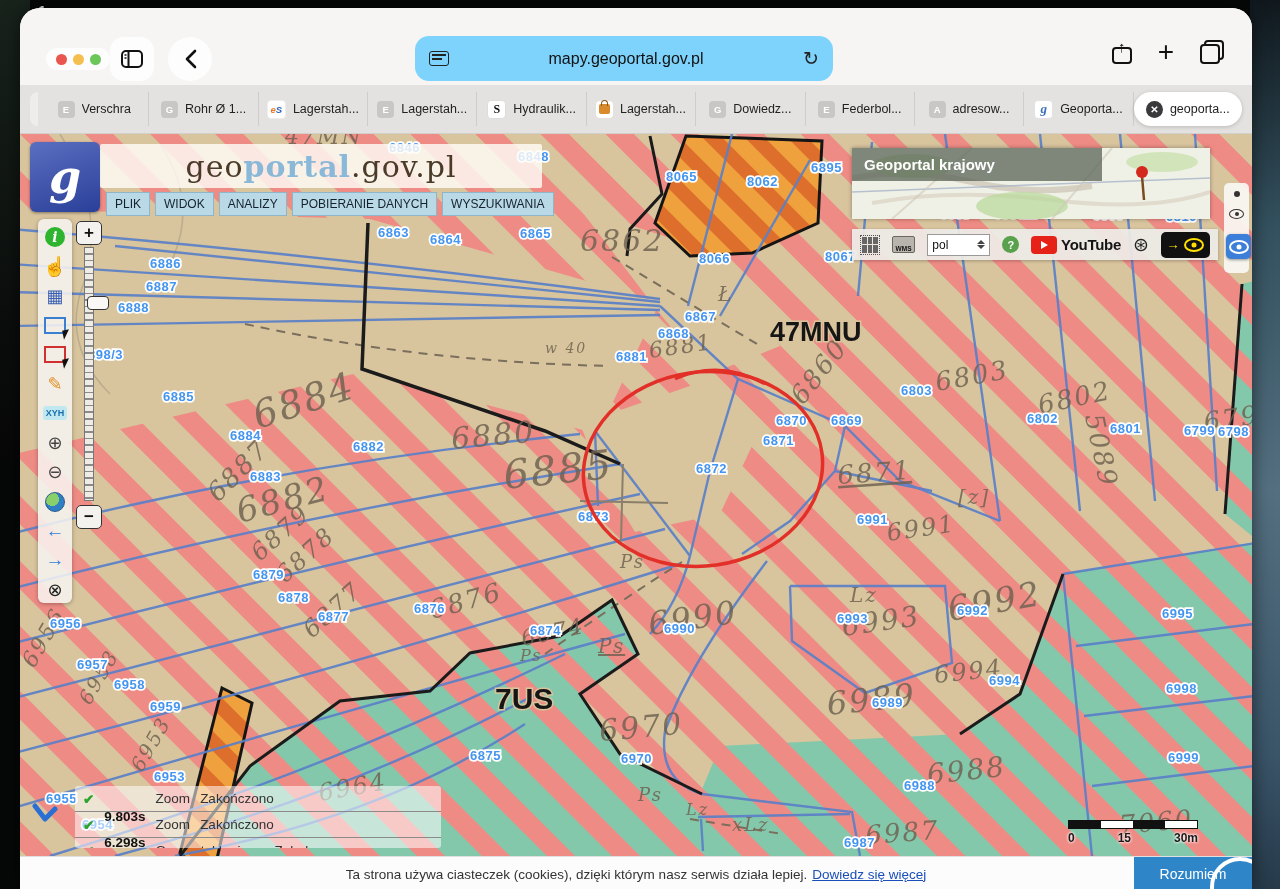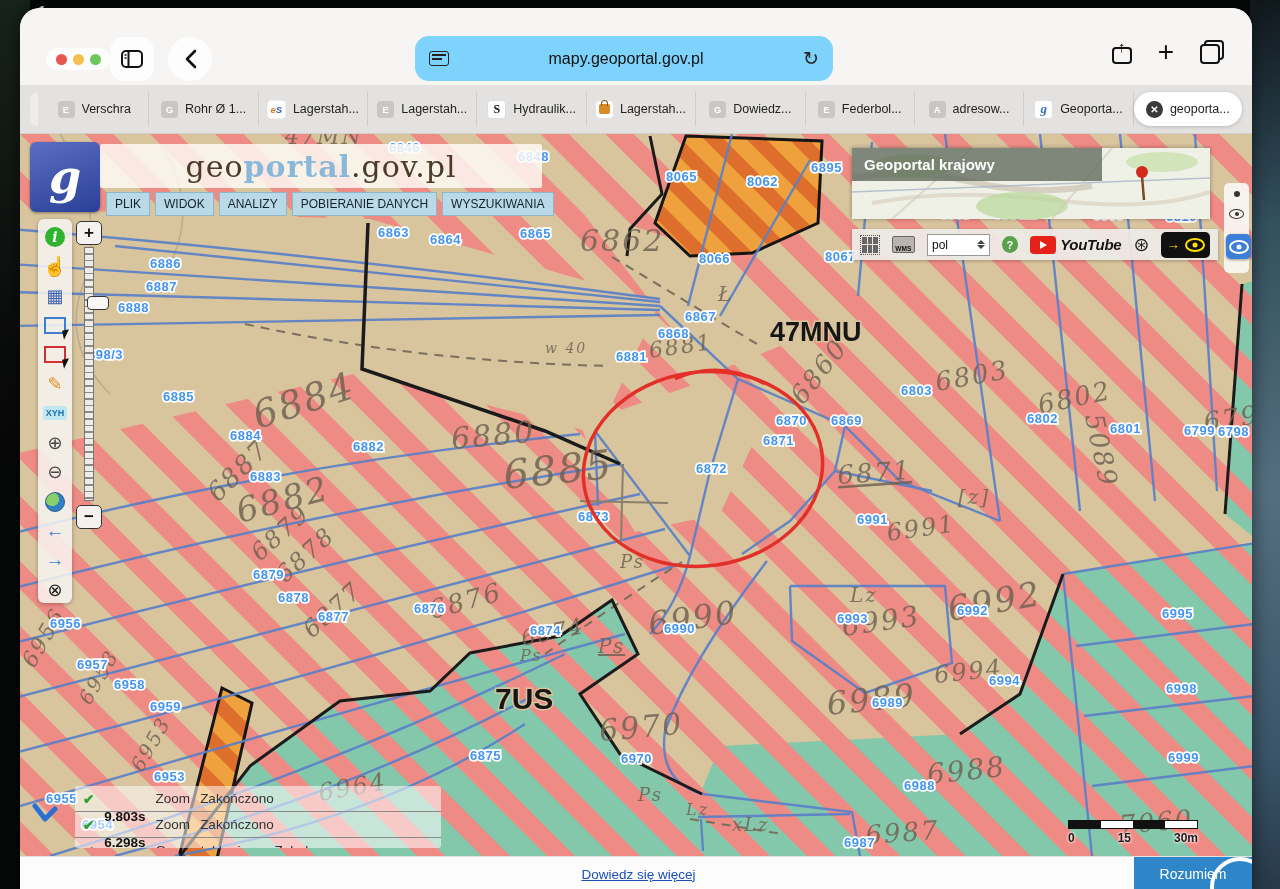--- a/index.html
+++ b/index.html
@@ -98,21 +98,21 @@
   .ic-wms{width:22px;height:15px;background:#b9b5ae;border:1px solid #6a675f;border-radius:2px;
     color:#111;font-size:6.5px;font-weight:bold;display:flex;align-items:flex-end;justify-content:center;cursor:pointer;}
   .langsel{width:54px;height:20px;background:#fff;border:1px solid #999;display:flex;align-items:center;
     font-size:12px;color:#111;padding:0 4px;justify-content:space-between;cursor:pointer;}
   .caret2{display:flex;flex-direction:column;gap:1px;}
   .caret2 i{width:0;height:0;border-left:4px solid transparent;border-right:4px solid transparent;}
   .caret2 i.up{border-bottom:4px solid #444;}
   .caret2 i.dn{border-top:4px solid #444;}
   .ic-help{width:17px;height:17px;border-radius:50%;background:#5aa14e;color:#fff;font-weight:bold;
     font-size:11px;display:flex;align-items:center;justify-content:center;cursor:pointer;}
-  .ytwrap{display:flex;align-items:center;gap:4px;cursor:pointer;font-style:italic;}
+  .ytwrap{display:flex;align-items:center;gap:4px;cursor:pointer;}
   .ytplay{width:26px;height:18px;background:#e62117;border-radius:4px;display:flex;align-items:center;justify-content:center;}
   .ytplay i{width:0;height:0;border-top:4px solid transparent;border-bottom:4px solid transparent;border-left:7px solid #fff;}
   .ytlabel{font-weight:bold;font-size:15px;color:#151515;letter-spacing:-.3px;}
   .ic-wheel{font-size:19px;color:#222;cursor:pointer;line-height:1;}
   .a11y{width:50px;height:26px;background:#111;border-radius:5px;display:flex;align-items:center;
     justify-content:center;gap:5px;cursor:pointer;}
   .a11y .arr{color:#ffe100;font-size:13px;font-weight:bold;}
   .eye{width:16px;height:10px;border:2px solid #ffe100;border-radius:50%;position:relative;}
   .eye::after{content:"";position:absolute;left:50%;top:50%;transform:translate(-50%,-50%);
     width:5px;height:5px;border-radius:50%;background:#ffe100;}
@@ -669,18 +669,19 @@
           </div>
         <div class="sb-labels">
           <span>0</span>
           <span>15</span>
           <span>30m</span>
         </div>
       </div>
     </div>
 
     <div class="cookie">
+      <span>Ta strona używa ciasteczek (cookies), dzięki którym nasz serwis działa lepiej.</span>
       <a>Dowiedz się więcej</a>
       <div class="rozumiem">Rozumiem</div>
     </div>
 
   </div>
 </div>
 
 </body></html>

